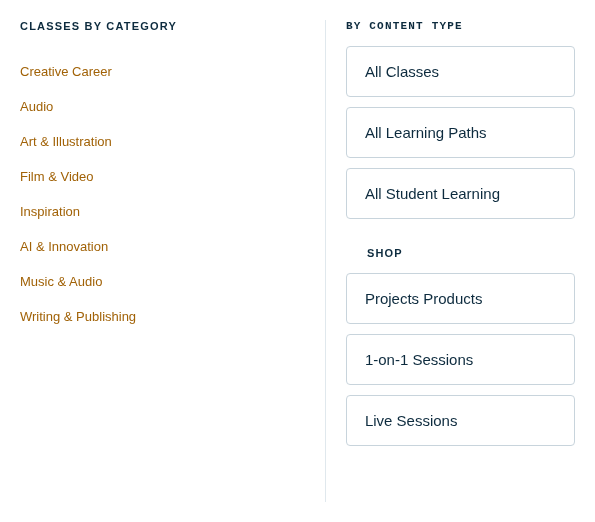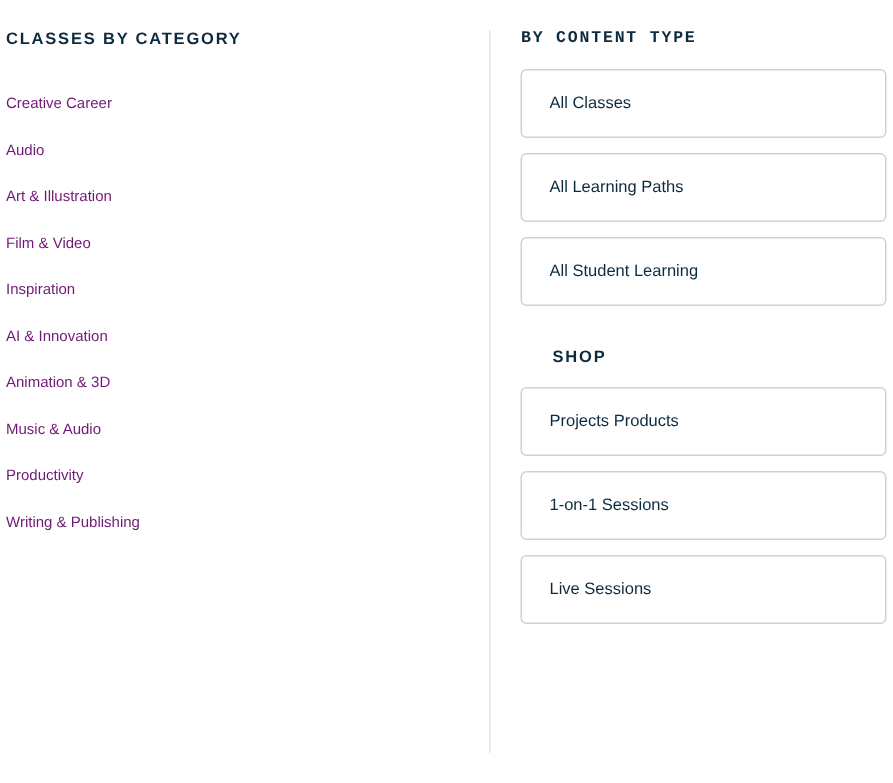--- a/index.html
+++ b/index.html
@@ -13,21 +13,21 @@
       height: 522px;
       background: #ffffff;
       font-family: -apple-system, BlinkMacSystemFont, 'Segoe UI', sans-serif;
       overflow: hidden;
     }
 
     .container {
       display: flex;
       width: 595px;
       height: 522px;
-      padding: 20px 4px;
+      padding: 20px 20px;
     }
 
     .left-column {
       width: 320px;
       padding-right: 20px;
     }
 
     .right-column {
       width: 260px;
       padding-left: 10px;
@@ -45,22 +45,22 @@
     .nav-list {
       list-style: none;
     }
 
     .nav-list li {
       margin-bottom: 0;
     }
 
     .nav-item {
       display: block;
-      font-size: 10px;
-      color: #701a75;
+      font-size: 13px;
+      color: #a16207;
       text-decoration: none;
       padding: 10px 0;
       cursor: pointer;
       font-weight: 400;
     }
 
     .content-type-section {
       margin-bottom: 28px;
     }
 
@@ -69,21 +69,21 @@
       font-family: Liberation Mono, monospace;
     }
 
     .btn-card {
       display: block;
       width: 100%;
       padding: 16px 18px;
       background: #ffffff;
       border: 1.5px solid #c8d4dc;
       border-radius: 4px;
-      font-size: 11px;
+      font-size: 15px;
       color: #0d2b3e;
       text-align: left;
       cursor: pointer;
       margin-bottom: 10px;
       font-weight: 400;
       font-family: inherit;
     }
 
     .shop-section .section-title {
       margin-bottom: 14px;
@@ -118,27 +118,21 @@
         <li>
           <a class="nav-item" href="#">Film &amp; Video</a>
         </li>
         <li>
           <a class="nav-item" href="#">Inspiration</a>
         </li>
         <li>
           <a class="nav-item" href="#">AI &amp; Innovation</a>
         </li>
         <li>
-          <a class="nav-item" href="#">Animation &amp; 3D</a>
-        </li>
-        <li>
           <a class="nav-item" href="#">Music &amp; Audio</a>
-        </li>
-        <li>
-          <a class="nav-item" href="#">Productivity</a>
         </li>
         <li>
           <a class="nav-item" href="#">Writing &amp; Publishing</a>
         </li>
       </ul>
   </div>
 
   <div class="divider"></div>
 
   <div class="right-column">

